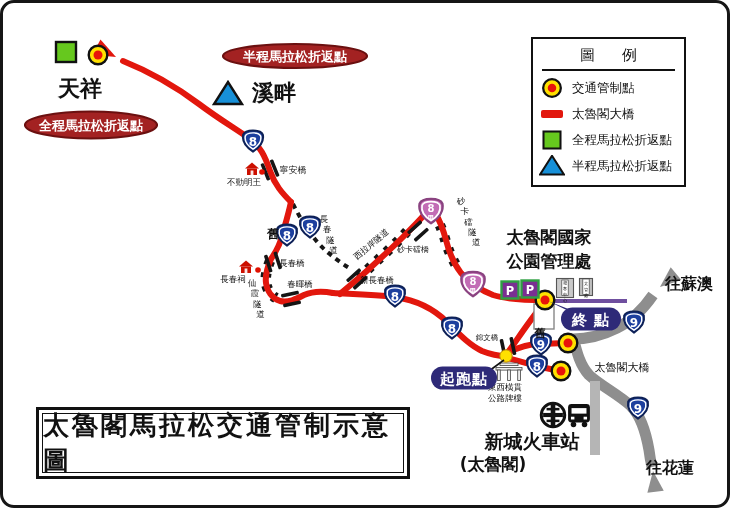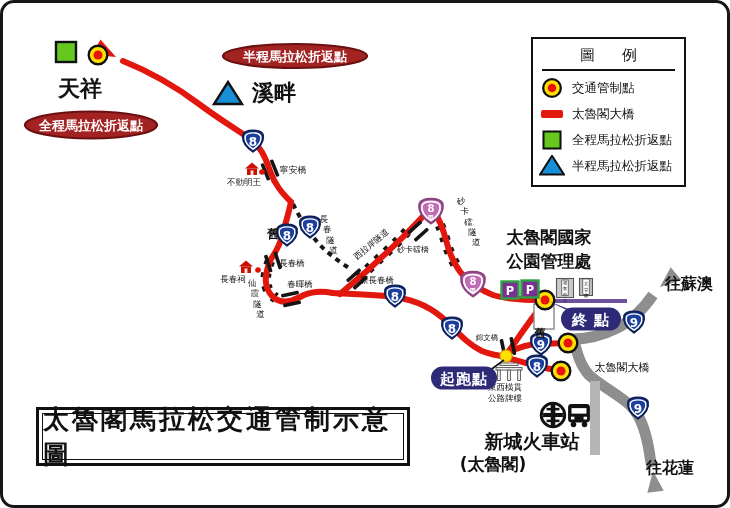--- a/index.html
+++ b/index.html
@@ -7,21 +7,21 @@
     background:#fff;border:3px solid #161616;border-radius:14px;overflow:hidden;
     font-family:"DejaVu Sans","Liberation Sans",sans-serif;}
   #mapsvg{position:absolute;left:0;top:0;}
   .legend{position:absolute;left:528px;top:34px;width:155px;box-sizing:border-box;
     border:2px solid #111;background:#fff;padding:4px 0 6px 0;z-index:5;}
   .legend-title{text-align:center;font-size:15px;font-weight:400;letter-spacing:6px;padding:3px 0 4px 6px;color:#111;}
   .legend-divider{border-top:2px solid #111;margin:0 9px 4px 9px;}
   .legend-row{display:flex;align-items:center;gap:7px;padding:2px 6px;height:22px;}
   .legend-row svg{flex:none;}
   .legend-label{font-size:12.5px;color:#111;white-space:nowrap;}
-  .title-box{position:absolute;left:33px;top:404px;width:374px;height:59px;box-sizing:border-box;
+  .title-box{position:absolute;left:33px;top:404px;width:374px;height:72px;box-sizing:border-box;
     border:3px solid #111;background:#fff;z-index:5;}
   .title-inner{position:absolute;inset:3px;border:1.5px solid #111;display:flex;
     align-items:center;justify-content:center;font-size:26px;font-weight:700;letter-spacing:3px;color:#111;}
 </style>
 </head>
 <body>
 
 <div class="stage">
   <svg id="mapsvg" width="730" height="508" viewBox="0 0 730 508">
       <path d="M570,336 C584,336 600,332 614,325 C628,318 641,305 650,292" fill="none" stroke="#8E8E8E" stroke-width="11" stroke-linecap="butt"></path>

